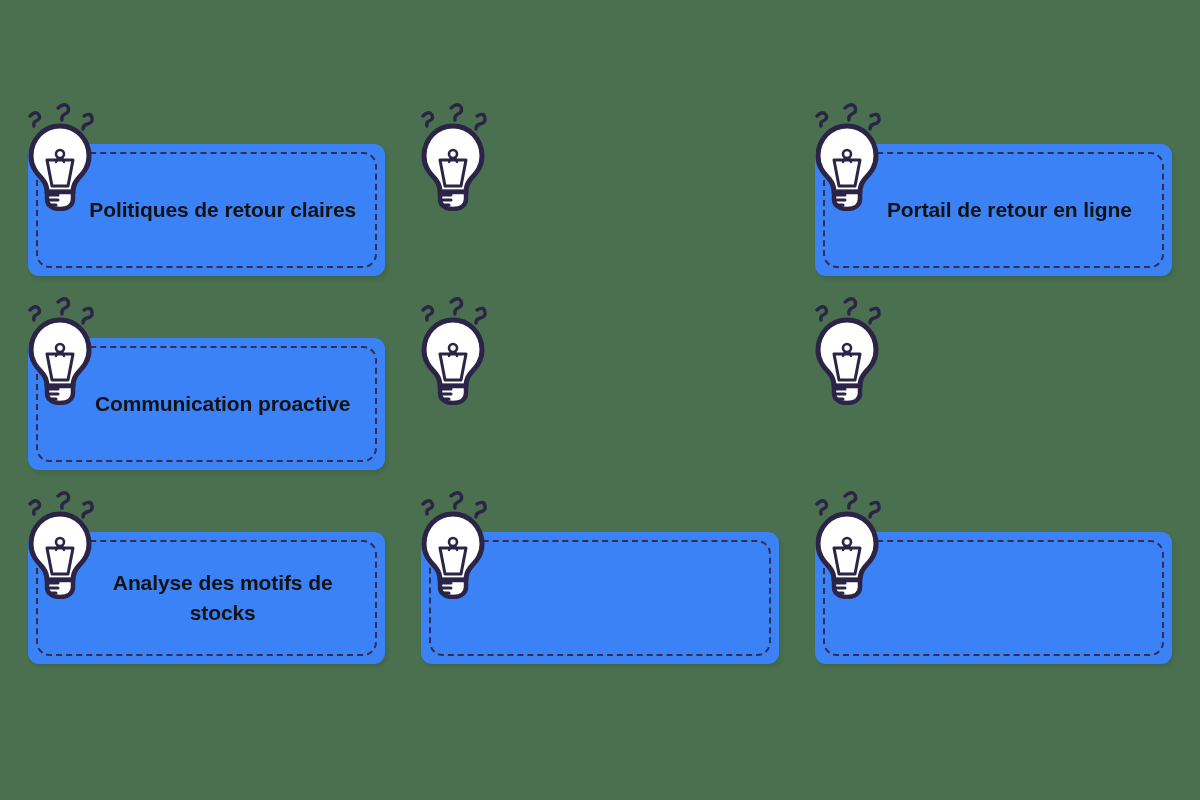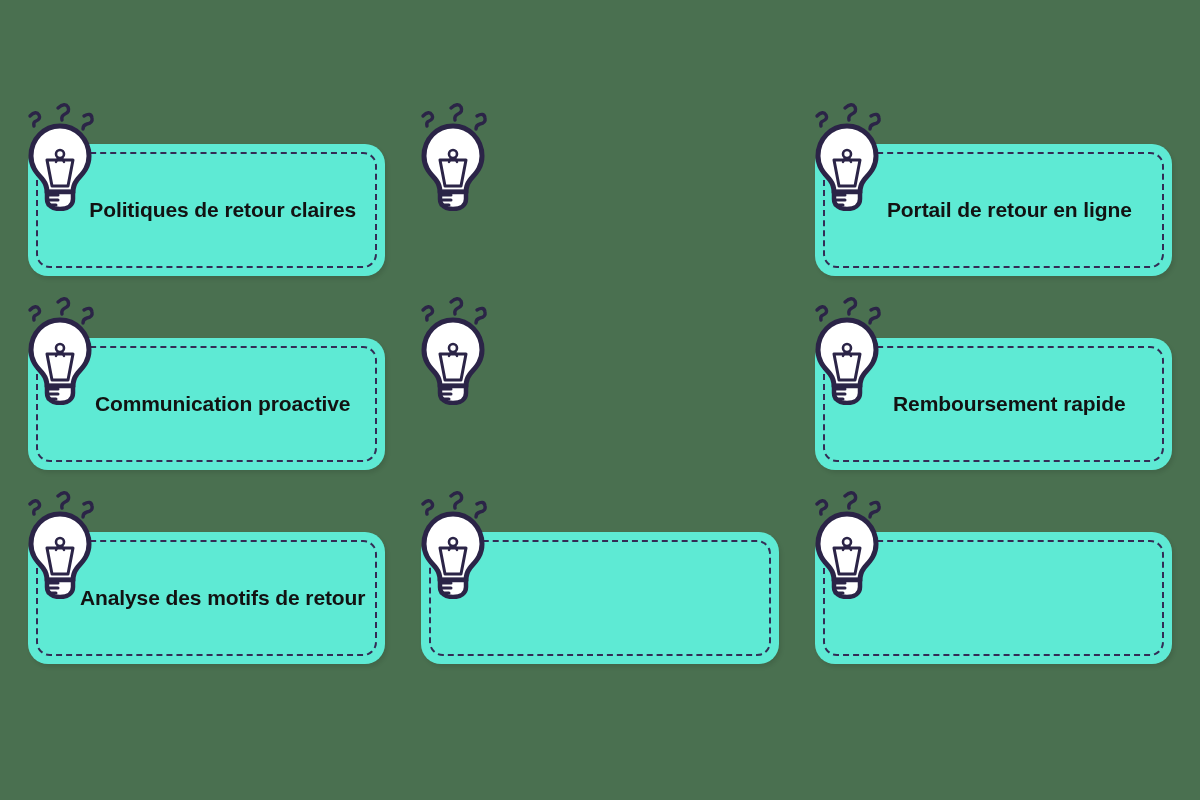--- a/index.html
+++ b/index.html
@@ -40,22 +40,22 @@
     position: relative;
   }
 
   
   .card {
     position: absolute;
     left: 18px;
     top: 48px;
     right: 18px;
     bottom: 14px;
-    background: #5eead4;
-    border-radius: 20px;
+    background: #3b82f6;
+    border-radius: 11px;
     box-shadow: 2px 3px 4px rgba(0,0,0,0.10);
   }
 
   .card-dash {
     position: absolute;
     left: 8px;
     top: 8px;
     right: 8px;
     bottom: 8px;
     border: 2px dashed #332c55;
@@ -211,49 +211,45 @@
             <line x1="34" y1="109" x2="42" y2="109"></line>
           </g>
           <path d="M33 64 L59 64 L54 90 L38 90 Z" fill="#ffffff" stroke="#2b2447" stroke-width="3" stroke-linejoin="round"></path>
           <circle cx="46" cy="58" r="4" fill="#ffffff" stroke="#2b2447" stroke-width="2.6"></circle>
           <path d="M44 62 L42 66 M48 62 L50 66" stroke="#2b2447" stroke-width="2.4" stroke-linecap="round" fill="none"></path>
         </svg>
       </div>
     </div>
 
     <div class="cell">
-      <div class="card">
-        <div class="card-dash"></div>
-        <div class="card-label">Remboursement rapide</div>
-      </div>
-      <div class="bulb">
-        <svg viewBox="0 0 92 115" xmlns="http://www.w3.org/2000/svg">
-          <g fill="none" stroke="#2b2447" stroke-width="3.4" stroke-linecap="round" stroke-linejoin="round">
-            <path d="M16 20 q6 -6 9 -1 q2 4 -3 6 q-3 1 -2 5"></path>
-            <path d="M44 12 q7 -6 10 -1 q2 5 -3 7 q-4 2 -3 6"></path>
-            <path d="M70 20 q7 -4 8 2 q1 5 -5 6 q-4 1 -4 5"></path>
-          </g>
-          <path d="M46 30 C62 30 75 43 75 60 C75 72 68 78 63 84 C60 88 59 92 59 96 L33 96 C33 92 32 88 29 84 C24 78 17 72 17 60 C17 43 30 30 46 30 Z" fill="#ffffff" stroke="#2b2447" stroke-width="5" stroke-linejoin="round"></path>
-          <path d="M33 96 L33 103 C33 109 38 113 46 113 C54 113 59 109 59 103 L59 96 Z" fill="#ffffff" stroke="#2b2447" stroke-width="4.5" stroke-linejoin="round"></path>
-          <g stroke="#2b2447" stroke-width="3" stroke-linecap="round">
-            <line x1="34" y1="99" x2="44" y2="99"></line>
-            <line x1="34" y1="104" x2="44" y2="104"></line>
-            <line x1="34" y1="109" x2="42" y2="109"></line>
-          </g>
-          <path d="M33 64 L59 64 L54 90 L38 90 Z" fill="#ffffff" stroke="#2b2447" stroke-width="3" stroke-linejoin="round"></path>
-          <circle cx="46" cy="58" r="4" fill="#ffffff" stroke="#2b2447" stroke-width="2.6"></circle>
-          <path d="M44 62 L42 66 M48 62 L50 66" stroke="#2b2447" stroke-width="2.4" stroke-linecap="round" fill="none"></path>
-        </svg>
-      </div>
-    </div>
-
-    <div class="cell">
-      <div class="card">
-        <div class="card-dash"></div>
-        <div class="card-label">Analyse des motifs de retour</div>
+      <div class="bulb">
+        <svg viewBox="0 0 92 115" xmlns="http://www.w3.org/2000/svg">
+          <g fill="none" stroke="#2b2447" stroke-width="3.4" stroke-linecap="round" stroke-linejoin="round">
+            <path d="M16 20 q6 -6 9 -1 q2 4 -3 6 q-3 1 -2 5"></path>
+            <path d="M44 12 q7 -6 10 -1 q2 5 -3 7 q-4 2 -3 6"></path>
+            <path d="M70 20 q7 -4 8 2 q1 5 -5 6 q-4 1 -4 5"></path>
+          </g>
+          <path d="M46 30 C62 30 75 43 75 60 C75 72 68 78 63 84 C60 88 59 92 59 96 L33 96 C33 92 32 88 29 84 C24 78 17 72 17 60 C17 43 30 30 46 30 Z" fill="#ffffff" stroke="#2b2447" stroke-width="5" stroke-linejoin="round"></path>
+          <path d="M33 96 L33 103 C33 109 38 113 46 113 C54 113 59 109 59 103 L59 96 Z" fill="#ffffff" stroke="#2b2447" stroke-width="4.5" stroke-linejoin="round"></path>
+          <g stroke="#2b2447" stroke-width="3" stroke-linecap="round">
+            <line x1="34" y1="99" x2="44" y2="99"></line>
+            <line x1="34" y1="104" x2="44" y2="104"></line>
+            <line x1="34" y1="109" x2="42" y2="109"></line>
+          </g>
+          <path d="M33 64 L59 64 L54 90 L38 90 Z" fill="#ffffff" stroke="#2b2447" stroke-width="3" stroke-linejoin="round"></path>
+          <circle cx="46" cy="58" r="4" fill="#ffffff" stroke="#2b2447" stroke-width="2.6"></circle>
+          <path d="M44 62 L42 66 M48 62 L50 66" stroke="#2b2447" stroke-width="2.4" stroke-linecap="round" fill="none"></path>
+        </svg>
+      </div>
+    </div>
+
+    <div class="cell">
+      <div class="card">
+        <div class="card-dash"></div>
+        <div class="card-label">Analyse des motifs de stocks</div>
       </div>
       <div class="bulb">
         <svg viewBox="0 0 92 115" xmlns="http://www.w3.org/2000/svg">
           <g fill="none" stroke="#2b2447" stroke-width="3.4" stroke-linecap="round" stroke-linejoin="round">
             <path d="M16 20 q6 -6 9 -1 q2 4 -3 6 q-3 1 -2 5"></path>
             <path d="M44 12 q7 -6 10 -1 q2 5 -3 7 q-4 2 -3 6"></path>
             <path d="M70 20 q7 -4 8 2 q1 5 -5 6 q-4 1 -4 5"></path>
           </g>
           <path d="M46 30 C62 30 75 43 75 60 C75 72 68 78 63 84 C60 88 59 92 59 96 L33 96 C33 92 32 88 29 84 C24 78 17 72 17 60 C17 43 30 30 46 30 Z" fill="#ffffff" stroke="#2b2447" stroke-width="5" stroke-linejoin="round"></path>
           <path d="M33 96 L33 103 C33 109 38 113 46 113 C54 113 59 109 59 103 L59 96 Z" fill="#ffffff" stroke="#2b2447" stroke-width="4.5" stroke-linejoin="round"></path>

